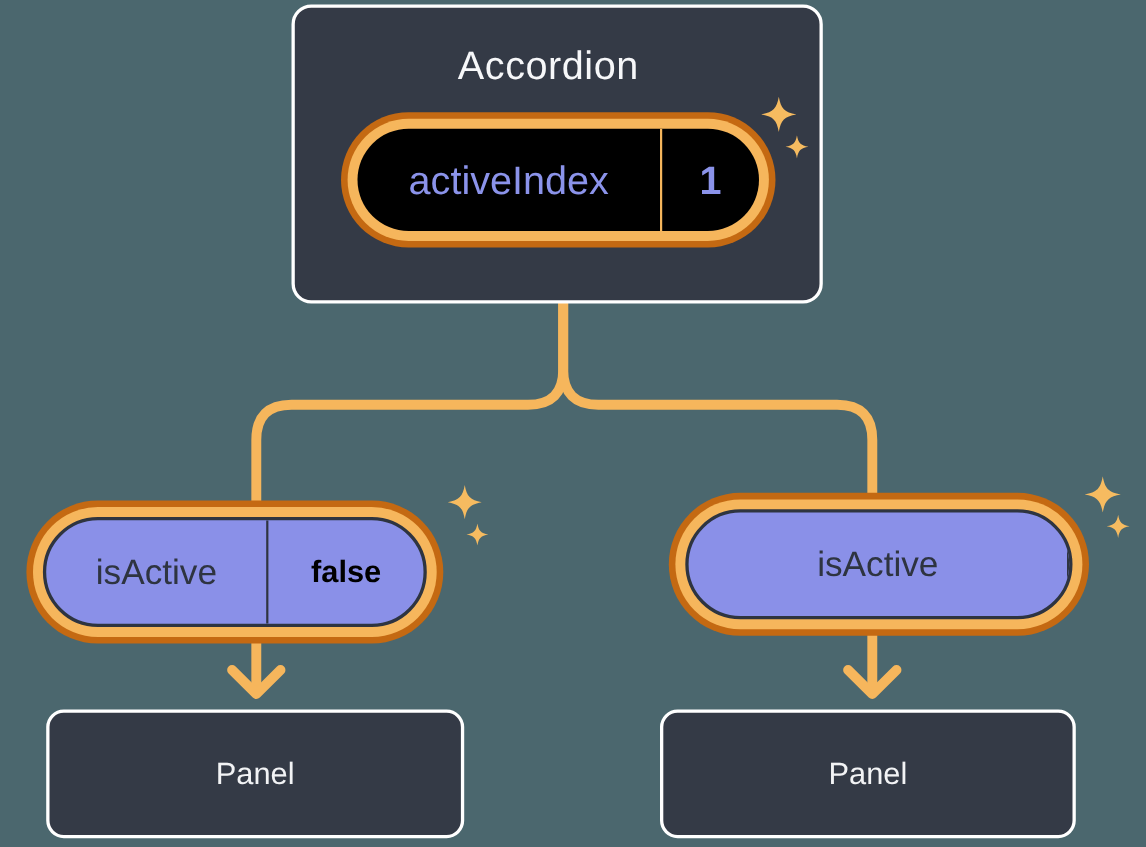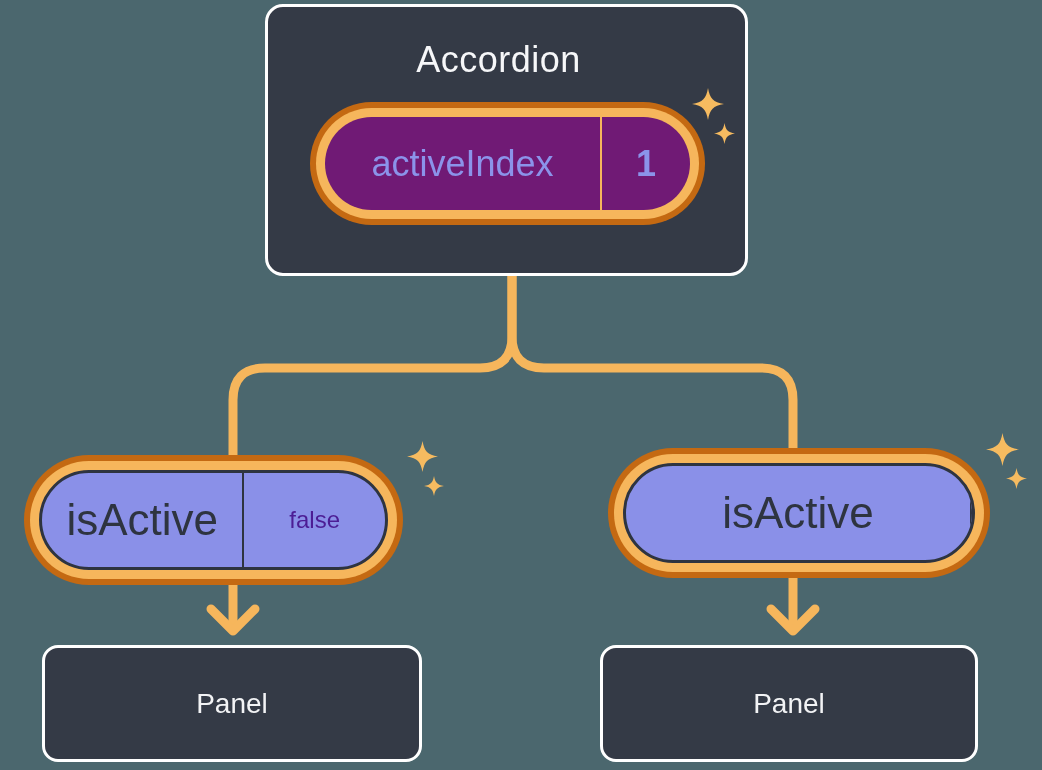--- a/index.html
+++ b/index.html
@@ -46,30 +46,30 @@
     width: 100%; height: 100%; box-sizing: border-box; padding: 9px;
   }
   .pill-inner {
     border-radius: 999px; width: 100%; height: 100%; box-sizing: border-box;
     display: flex; align-items: stretch; overflow: hidden;
   }
   .seg { display: flex; align-items: center; justify-content: center; }
 
   
   .state-pill { left: 310px; top: 102px; width: 395px; height: 123px; }
-  .state-pill .pill-inner { background: #701a75; }
+  .state-pill .pill-inner { background: #000000; }
   .state-pill .seg-label { flex: 1 1 auto; color: #8B93EA; font-size: 36px; }
   .state-pill .divider { width: 2px; background: #F6B65C; }
   .state-pill .seg-value { width: 88px; color: #8B93EA; font-size: 36px; font-weight: 700; }
 
   
   .prop-pill .pill-inner { background: #8A90E8; border: 3px solid #2E3440; }
-  .prop-pill .seg-label { flex: 1 1 auto; color: #2E3440; font-size: 44px; }
+  .prop-pill .seg-label { flex: 1 1 auto; color: #2E3440; font-size: 32px; }
   .prop-pill .divider { width: 2px; background: #2E3440; }
-  .prop-pill .seg-value { width: 41%; color: #4c1d95; font-size: 24px; font-weight: 400; }
+  .prop-pill .seg-value { width: 41%; color: #000000; font-size: 28px; font-weight: 700; }
   .prop-left  { left: 24px;  top: 455px; width: 379px; height: 130px; }
   .prop-right { left: 608px; top: 448px; width: 382px; height: 130px; }
 
   .sparkle { position: absolute; z-index: 3; }
 </style>
 </head>
 <body>
 
 <div class="stage">
 

